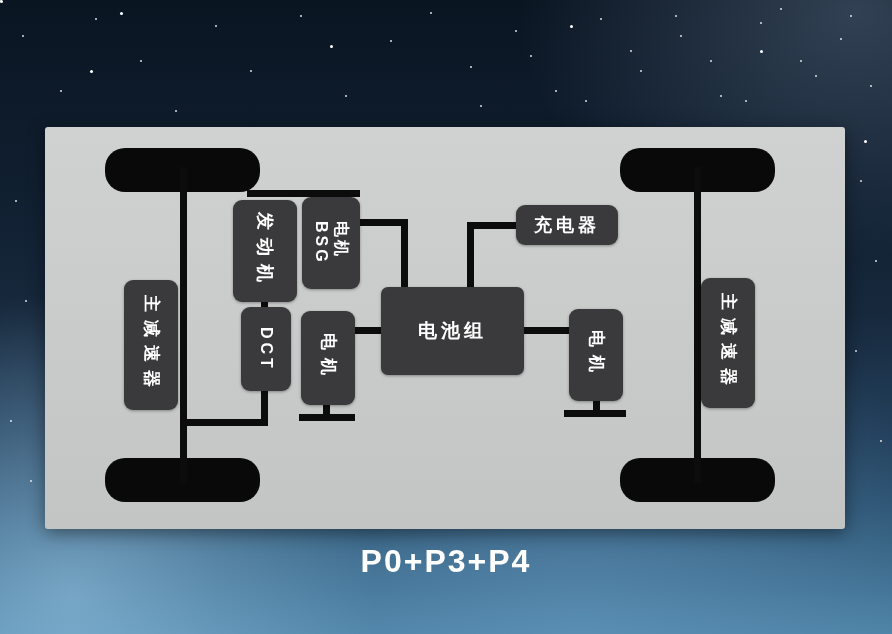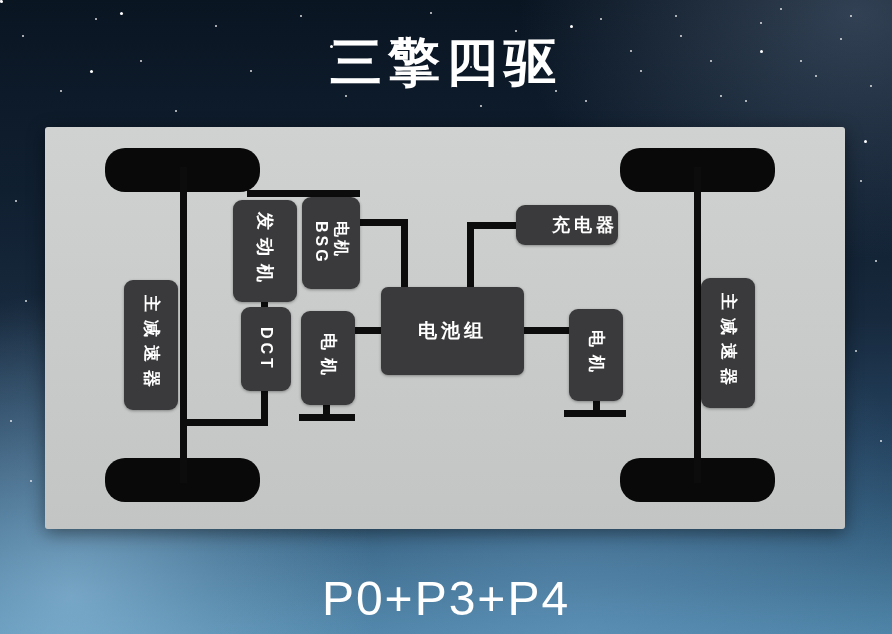--- a/index.html
+++ b/index.html
@@ -22,21 +22,21 @@
     815px 75px #fff,850px 15px #fff,15px 200px #fff,25px 300px #fff,10px 420px #fff,
     30px 480px #fff,860px 180px #fff,875px 260px #fff,855px 350px #fff,880px 440px #fff;}
   .stars2{position:absolute;top:0;left:0;width:3px;height:3px;border-radius:50%;background:#fff;
     box-shadow:330px 45px #fff,570px 25px #fff,90px 70px #fff,760px 50px #fff,864px 140px #fff,120px 12px #fff;}
   .title{
     position:absolute;top:28px;left:0;width:100%;text-align:center;
     color:#ffffff;font-size:52px;font-weight:900;letter-spacing:6px;
   }
   .footer{
     position:absolute;top:543px;left:0;width:100%;text-align:center;
-    color:#ffffff;font-size:48px;font-weight:400;letter-spacing:2px;margin-top:28px;
+    color:#ffffff;font-size:32px;font-weight:700;letter-spacing:2px;
   }
   .panel{
     position:absolute;left:45px;top:127px;width:800px;height:402px;
     background:linear-gradient(180deg,#d0d2d1,#c2c5c4);
     border-radius:3px;box-shadow:0 4px 18px rgba(0,0,0,.45);
   }
   .wheel{position:absolute;width:155px;height:44px;background:#090909;border-radius:20px;}
   .line{position:absolute;background:#0c0c0c;}
   .box{
     position:absolute;background:#3a3a3c;color:#ffffff;border-radius:9px;
@@ -49,21 +49,20 @@
   .bsg-col{display:block;letter-spacing:3px;line-height:1.25;}
 </style>
 </head>
 <body>
 
 <div class="page">
 
   <div class="stars1"></div>
   <div class="stars2"></div>
 
-  <div class="title">三擎四驱</div>
 
   <div class="panel">
 
     <div class="wheel" style="left:60px;top:21px;"></div>
     <div class="wheel" style="left:575px;top:21px;"></div>
     <div class="wheel" style="left:60px;top:331px;"></div>
     <div class="wheel" style="left:575px;top:331px;"></div>
 
     <div class="line" style="left:135px;top:40px;width:7px;height:316px;"></div>
     <div class="line" style="left:649px;top:40px;width:7px;height:316px;"></div>
@@ -95,21 +94,21 @@
       <span class="vtext sp8">发动机</span>
     </div>
 
     <div class="box" style="left:257px;top:70px;width:58px;height:92px;font-size:16px;">
       <span class="vtext">
           <span class="bsg-col">BSG</span>
           <span class="bsg-col">电机</span>
         </span>
     </div>
 
-    <div class="box" style="left:471px;top:78px;width:102px;height:40px;font-size:18px;justify-content:flex-end;">
+    <div class="box" style="left:471px;top:78px;width:102px;height:40px;font-size:18px;">
       <span class="sp4">充电器</span>
     </div>
 
     <div class="box" style="left:196px;top:180px;width:50px;height:84px;font-size:16px;">
       <span class="vtext sp4">DCT</span>
     </div>
 
     <div class="box" style="left:256px;top:184px;width:54px;height:94px;font-size:17px;">
       <span class="vtext sp8">电机</span>
     </div>

